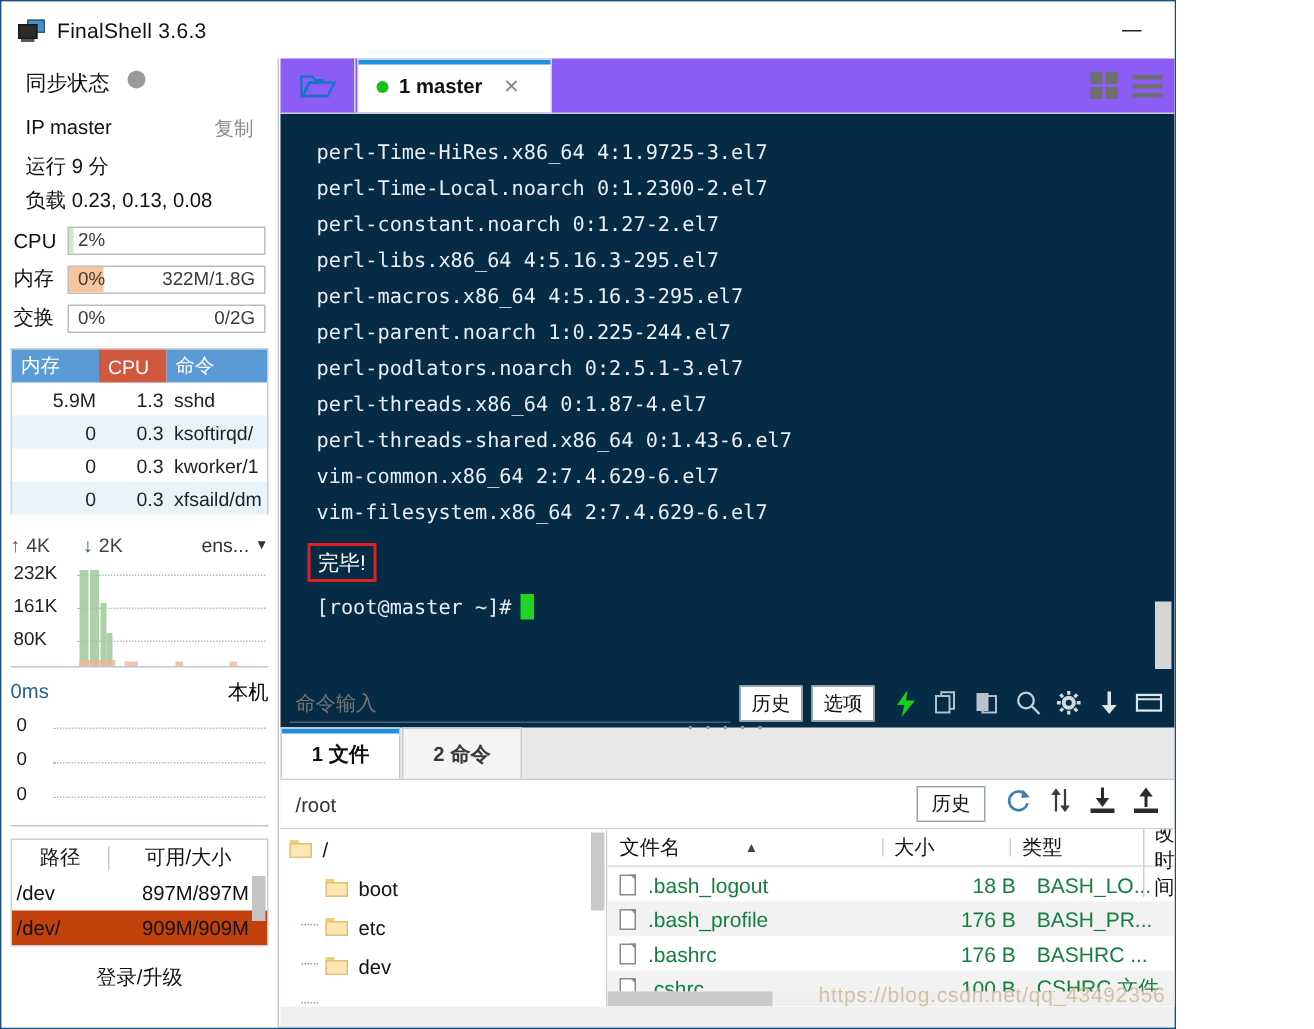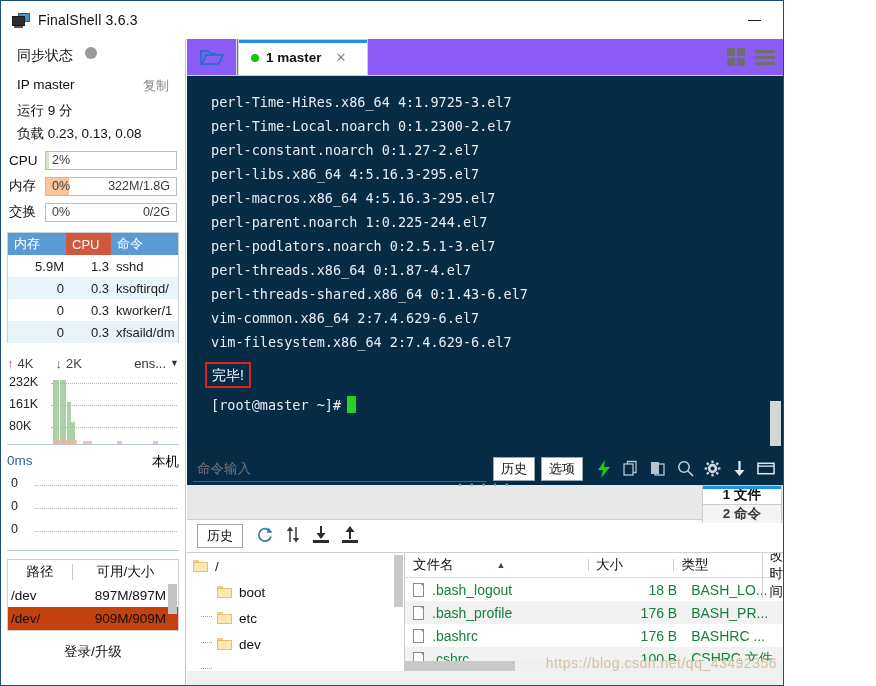--- a/index.html
+++ b/index.html
@@ -251,21 +251,20 @@
   .cicon { width: 18px; height: 18px; display: flex; align-items: center; justify-content: center; }
   .grip {
     position: absolute; left: 50%; transform: translateX(-50%); bottom: -5px;
     letter-spacing: 3px; color: #9a9a9a; font-size: 9px;
   }
 
   
   .bottom-tabs {
     height: 35px; background: #e8e8e8; display: flex; align-items: flex-end;
     border-bottom: 1px solid #cfcfcf;
-    flex-direction: column;
   }
   .btab {
     position: relative; height: 34px; min-width: 80px; padding: 0 16px;
     display: flex; align-items: center; justify-content: center;
     font-size: 13.5px; color: #111; font-weight: bold;
     background: #dedede; border: 1px solid #cbcbcb; border-bottom: none; margin-right: 1px;
   }
   .btab.active { background: #ffffff; }
   .btab.active .topbar { position: absolute; left:0; right:0; top:0; height:3px; background:#1e90e0; }
   .btab.inactive { background: #f4f4f4; color: #3a3a3a; }
@@ -624,20 +623,21 @@
       <div class="btab active">
         <span class="topbar"></span>
         <span>1 文件</span>
       </div>
       <div class="btab inactive">
         <span>2 命令</span>
       </div>
     </div>
 
     <div class="pathbar">
+      <span class="pathtext">/root</span>
       <span class="pbtn">历史</span>
       <span class="picons">
         <span>
           <svg width="19" height="19" viewBox="0 0 19 19">
               <path d="M15.5 7 A6.2 6.2 0 1 0 16 11.5" fill="none" stroke="#3b7fae" stroke-width="1.8"></path>
               <polygon points="13,2.5 17.5,7.5 11.8,8" fill="#3b7fae"></polygon>
             </svg>
         </span>
         <span>
           <svg width="16" height="19" viewBox="0 0 16 19">

